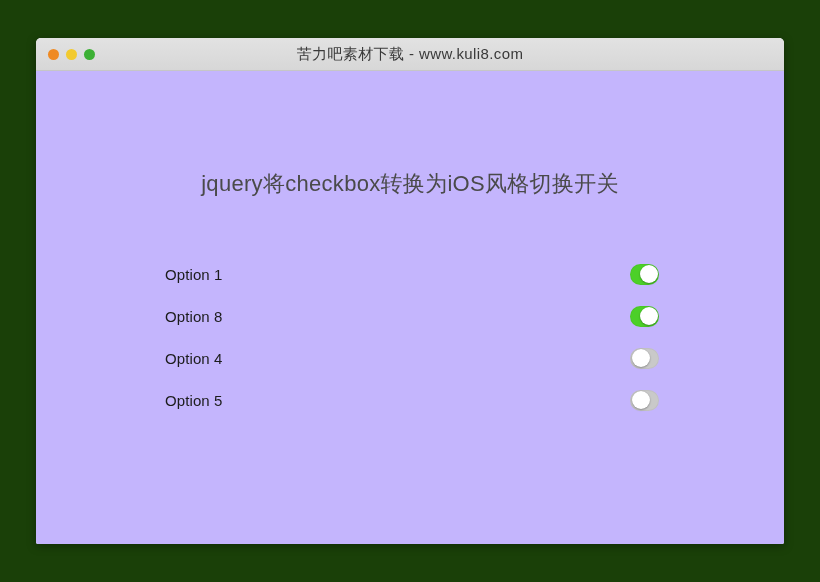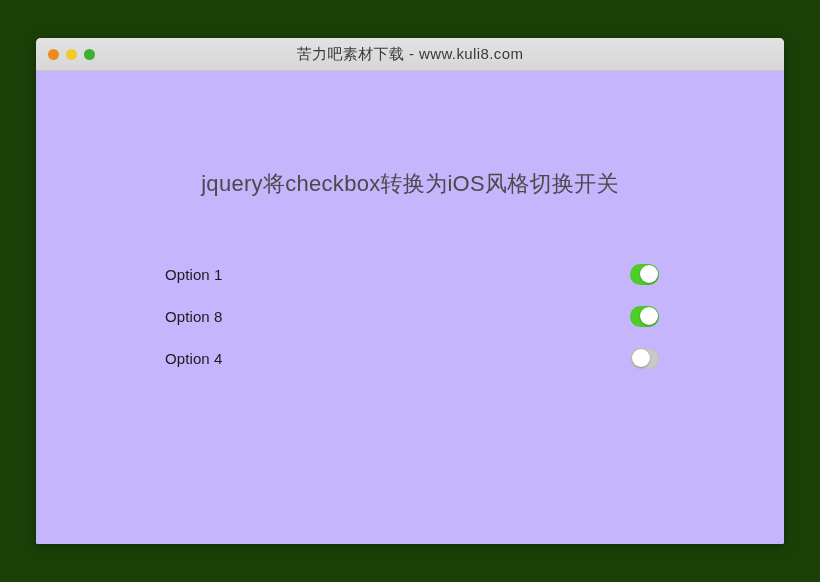--- a/index.html
+++ b/index.html
@@ -173,16 +173,22 @@
       </div>
 
 
       <div class="option-row">
         <span class="option-label">Option 4</span>
         <span class="toggle" style="background: rgb(201, 201, 201);">
           <span class="knob"></span>
         </span>
       </div>
 
+      <div class="option-row">
+        <span class="option-label">Option 5</span>
+        <span class="toggle" style="background: rgb(201, 201, 201);">
+          <span class="knob"></span>
+        </span>
+      </div>
 
     </div>
   </div>
 </div>
 
 </body></html>

